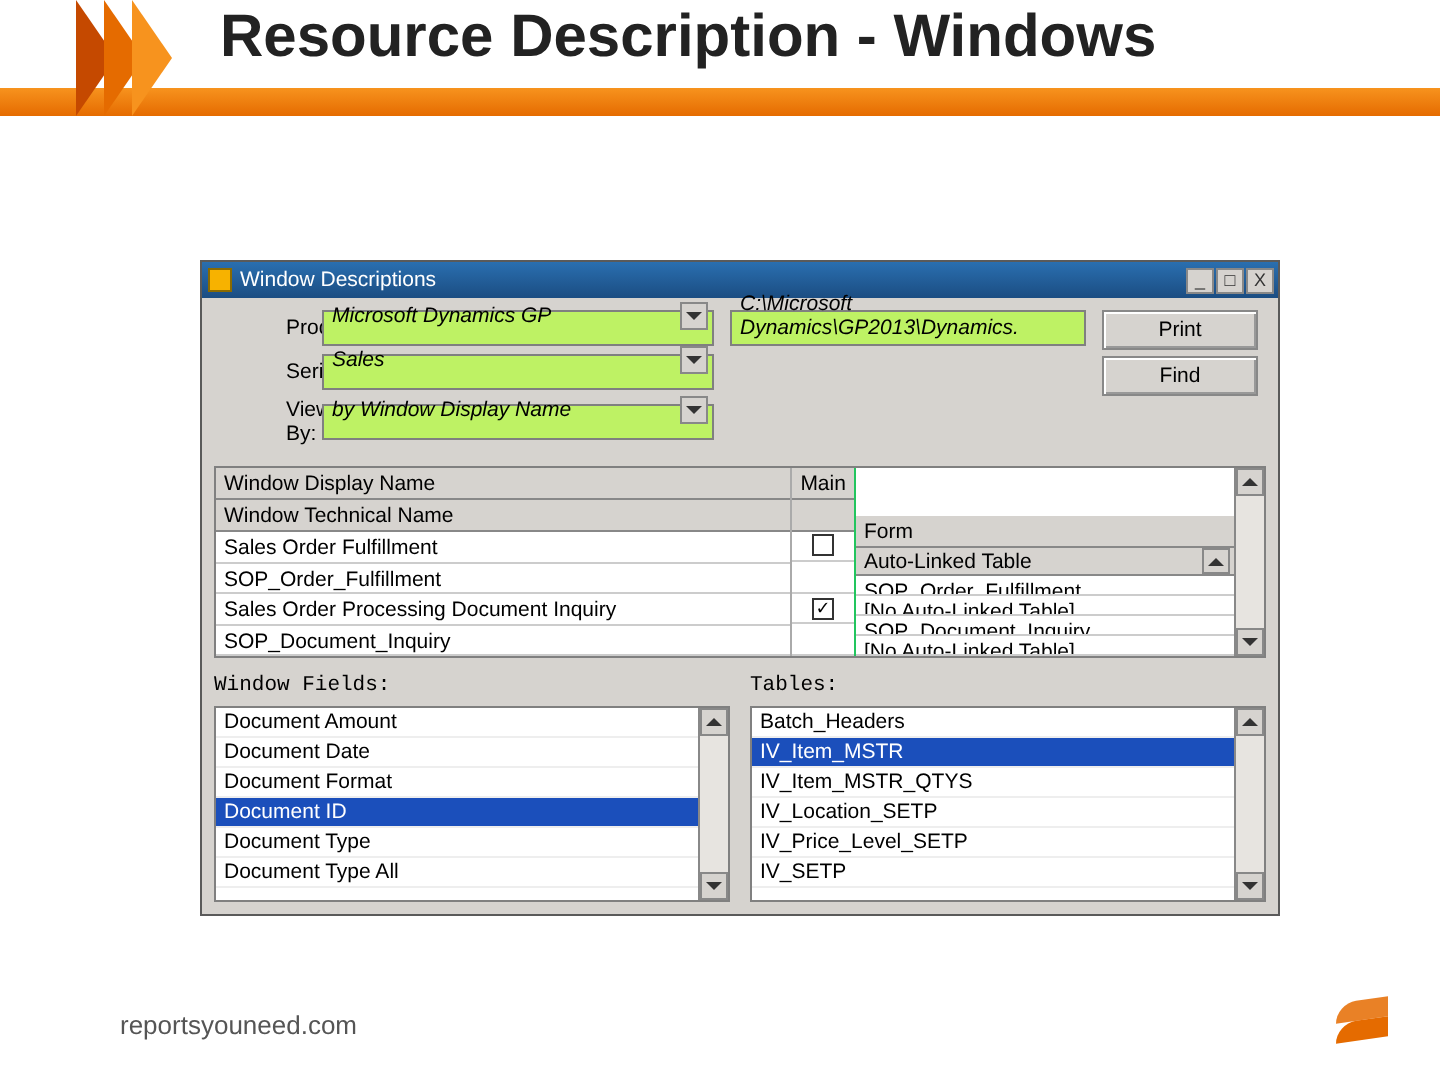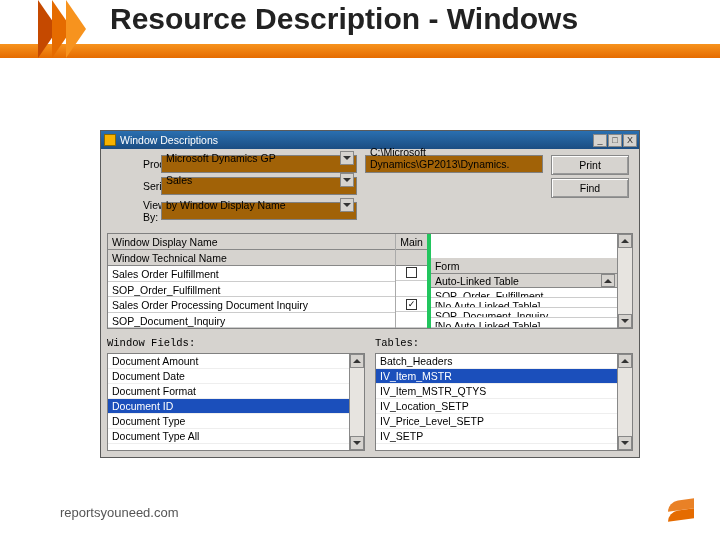--- a/index.html
+++ b/index.html
@@ -109,26 +109,27 @@
   .dlg-body { padding: 6px; }
   .toprow { display: flex; align-items: flex-start; gap: 8px; }
   .form-col { flex: 0 0 250px; display: flex; flex-direction: column; gap: 4px; }
   .path-col { flex: 1; }
   .btn-col { width: 82px; display: flex; flex-direction: column; gap: 3px; }
   .frow { display: flex; align-items: center; gap: 6px; }
   .flabel { width: 48px; padding-left: 36px; }
   .combo, .pathbox {
     flex: 1;
     height: 18px;
-    background: #a16207;
+    background: #bef264;
     border: 1px solid #808080;
     display: flex;
     align-items: center;
     justify-content: space-between;
     padding: 0 2px 12px 4px;
+    font-style: italic;
   }
   .pathbox { width: 100%; }
   .combo-arrow {
     width: 14px; height: 14px;
     background: #d6d3cf;
     border: 1px solid #888;
     display: flex; align-items: center; justify-content: center;
   }
   .tri-down {
     width: 0; height: 0;
@@ -148,21 +149,21 @@
 
   .grid {
     margin-top: 10px;
     display: flex;
     border: 1px solid #808080;
     background: #fff;
     height: 96px;
   }
   .grid-col { display: flex; flex-direction: column; }
   .gc-left { flex: 0 0 55%; border-right: 1px solid #aaa; }
-  .gc-mid { flex: 0 0 30px; border-right: 4px solid #22c55e; }
+  .gc-mid { flex: 0 0 30px; border-right: 1px solid #22c55e; }
   .gc-right { flex: 1; margin-top: 24px; }
   .gh { background: #d6d3cf; border-bottom: 1px solid #888; height: 16px; padding: 0 4px; line-height: 16px; }
   .gr { height: 16px; border-bottom: 1px solid #ccc; padding: 0 4px; line-height: 16px; white-space: nowrap; overflow: hidden; }
   .gc-mid .gh { background: #d6d3cf; }
   .gc-mid .cell-cb { height: 16px; border-bottom: 1px solid #ccc; display:flex; align-items:center; justify-content:center; }
   .cb { width: 11px; height: 11px; border: 1px solid #333; background: #fff; display:flex; align-items:center; justify-content:center; font-size:9px; }
   .grid-scroll { width: 15px; background:#d6d3cf; border-left:1px solid #888; display:flex; flex-direction:column; }
   .sbtn { height: 14px; background:#d6d3cf; border:1px solid #888; display:flex; align-items:center; justify-content:center;}
   .tri-up { width:0;height:0;border-left:4px solid transparent;border-right:4px solid transparent;border-bottom:4px solid #333;}
   .strack { flex:1; background:#e7e4e0;}

